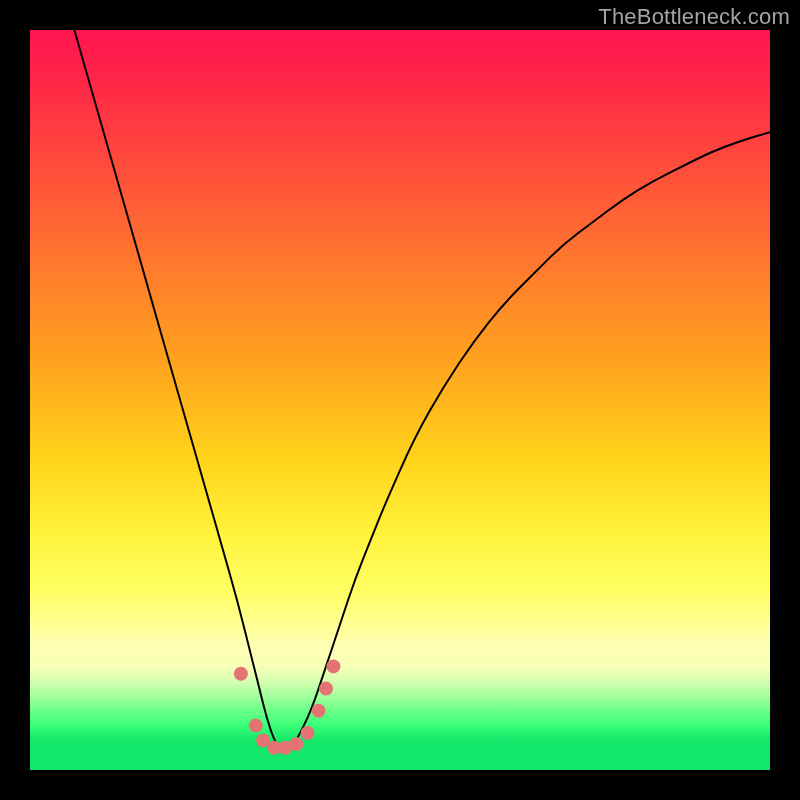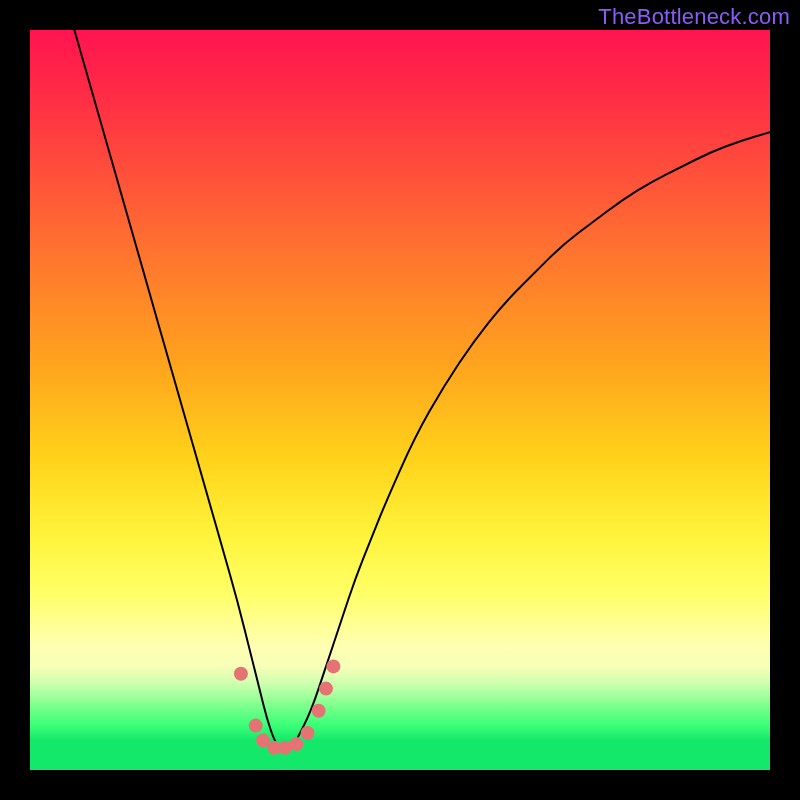--- a/index.html
+++ b/index.html
@@ -47,21 +47,21 @@
     position: absolute;
     left: 0;
     top: 0;
     width: 740px;
     height: 740px;
   }
   .attribution {
     position: absolute;
     top: 4px;
     right: 10px;
-    color: #8b5cf6;
+    color: #a3a3a3;
     font-size: 22px;
     font-weight: 400;
     letter-spacing: 0.2px;
     pointer-events: none;
   }
 </style>
 </head>
 <body>
 
 <div class="frame">

